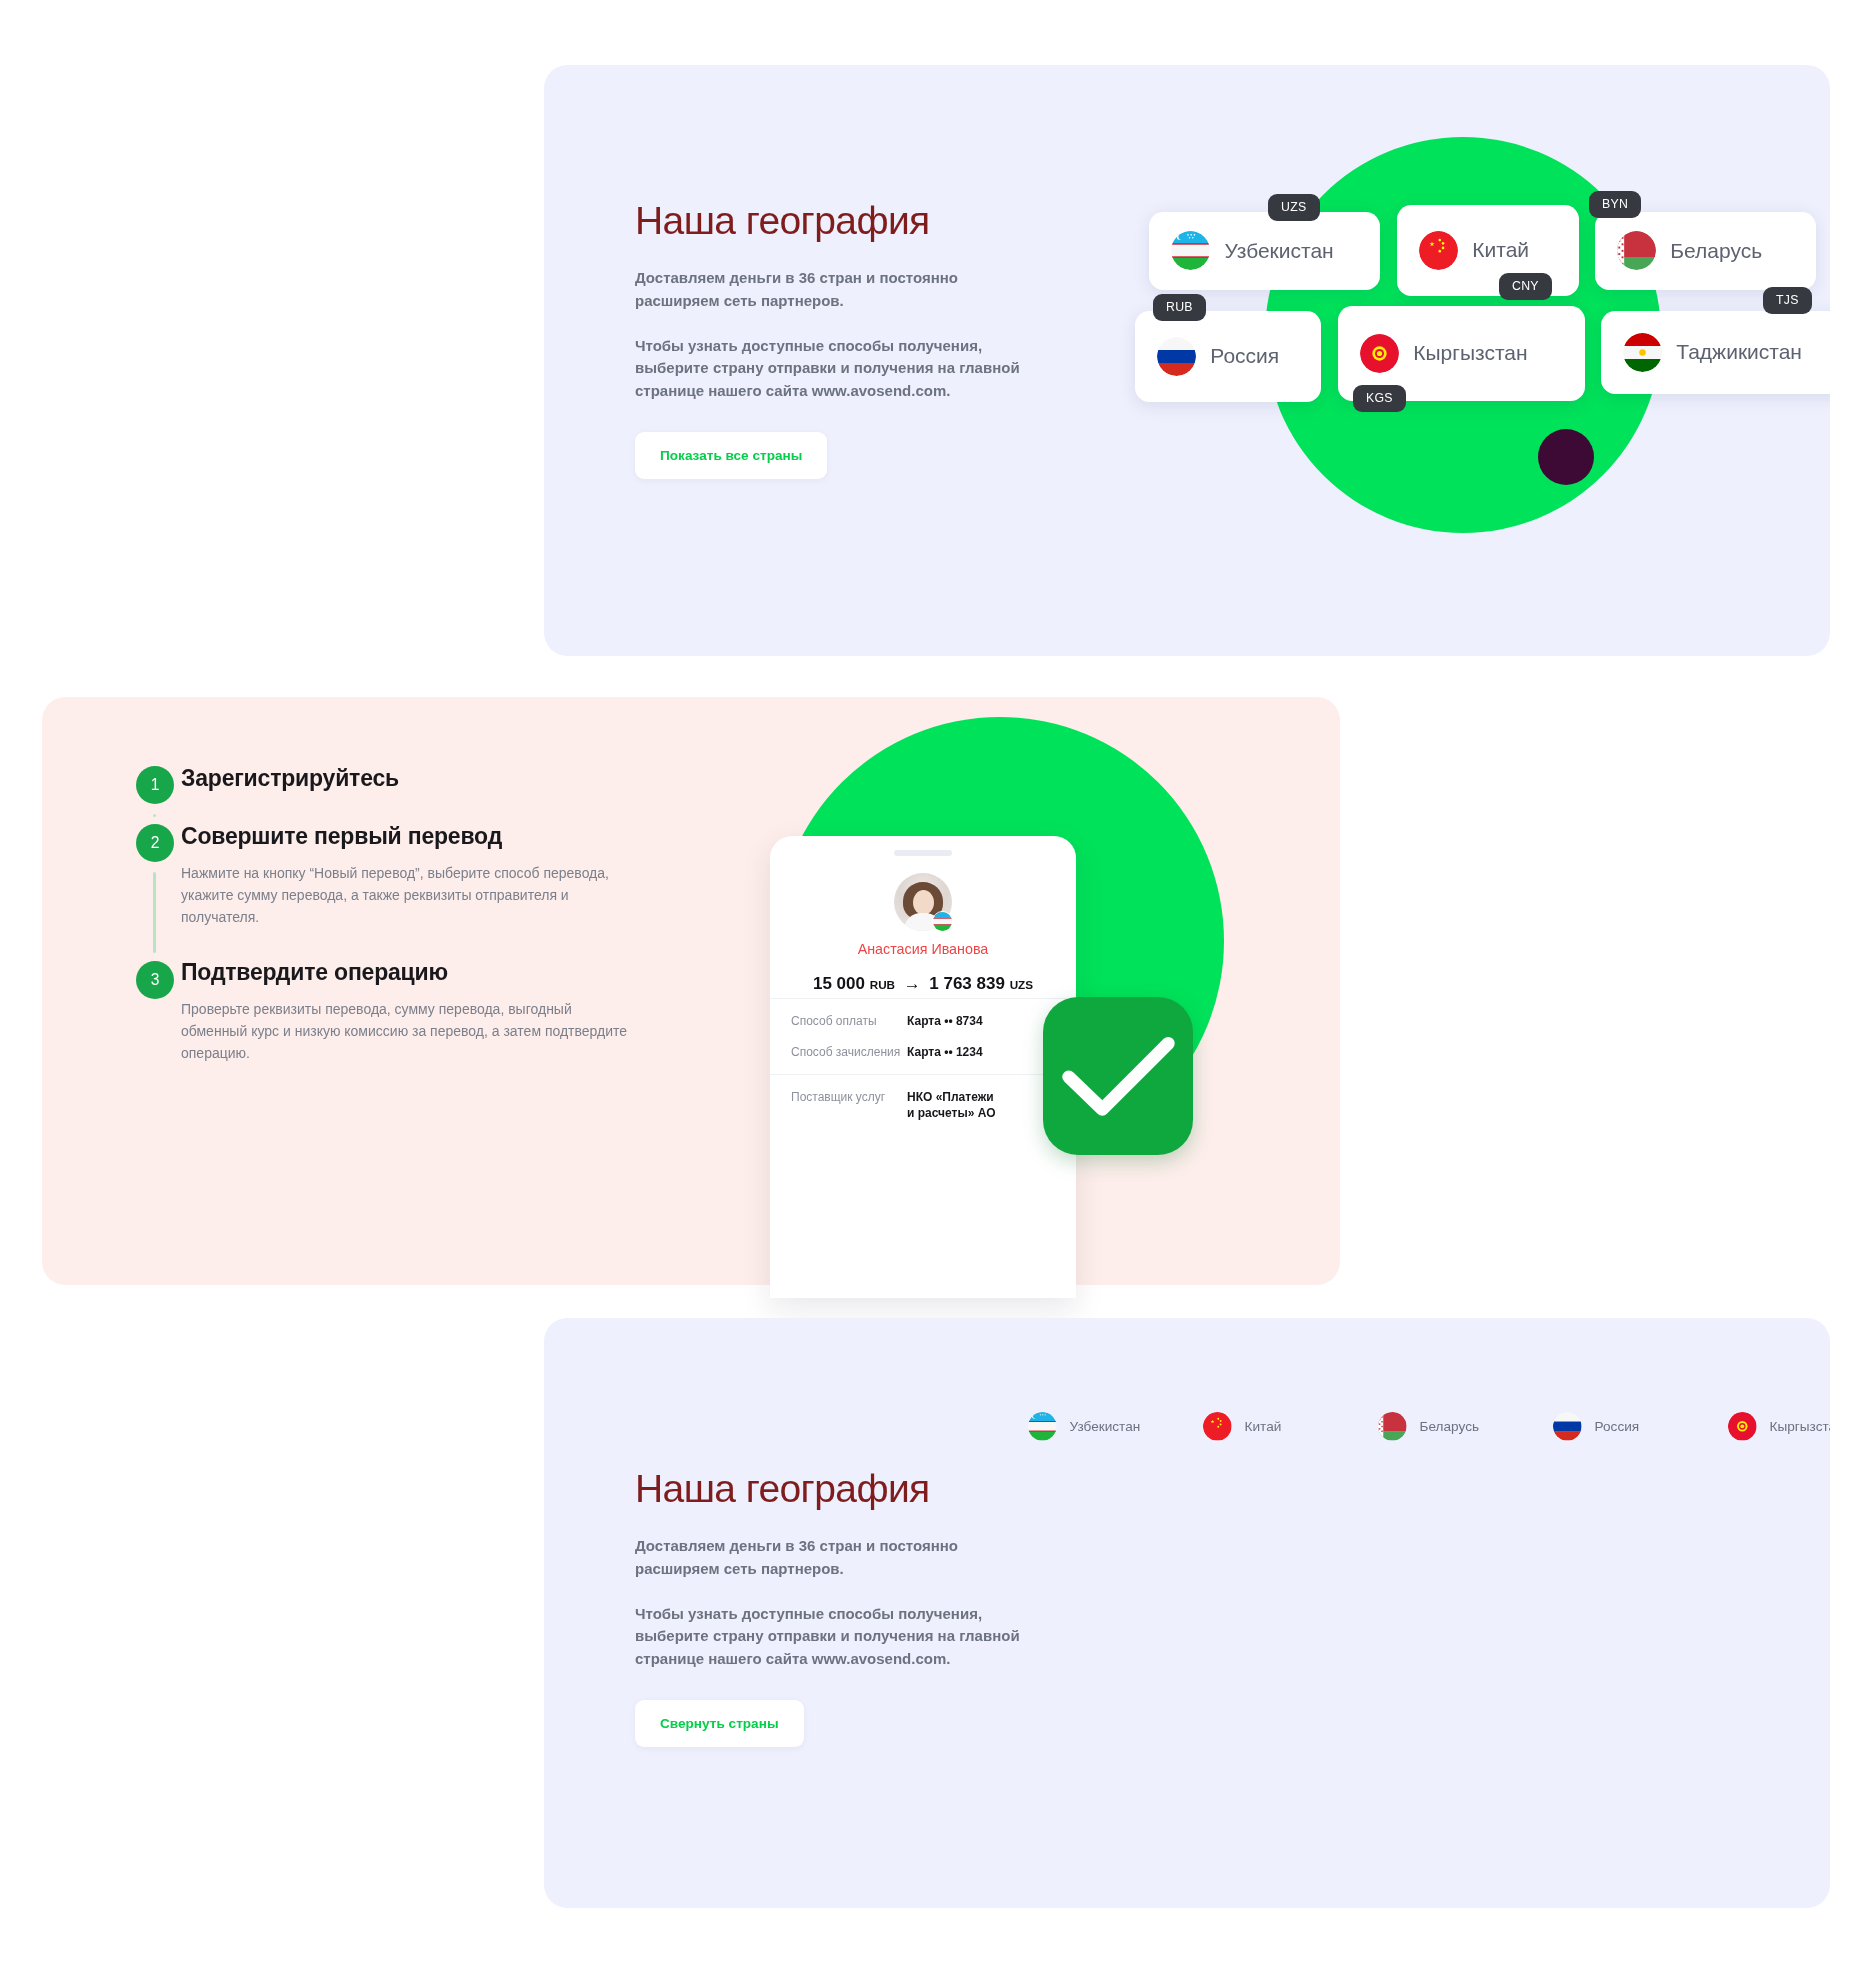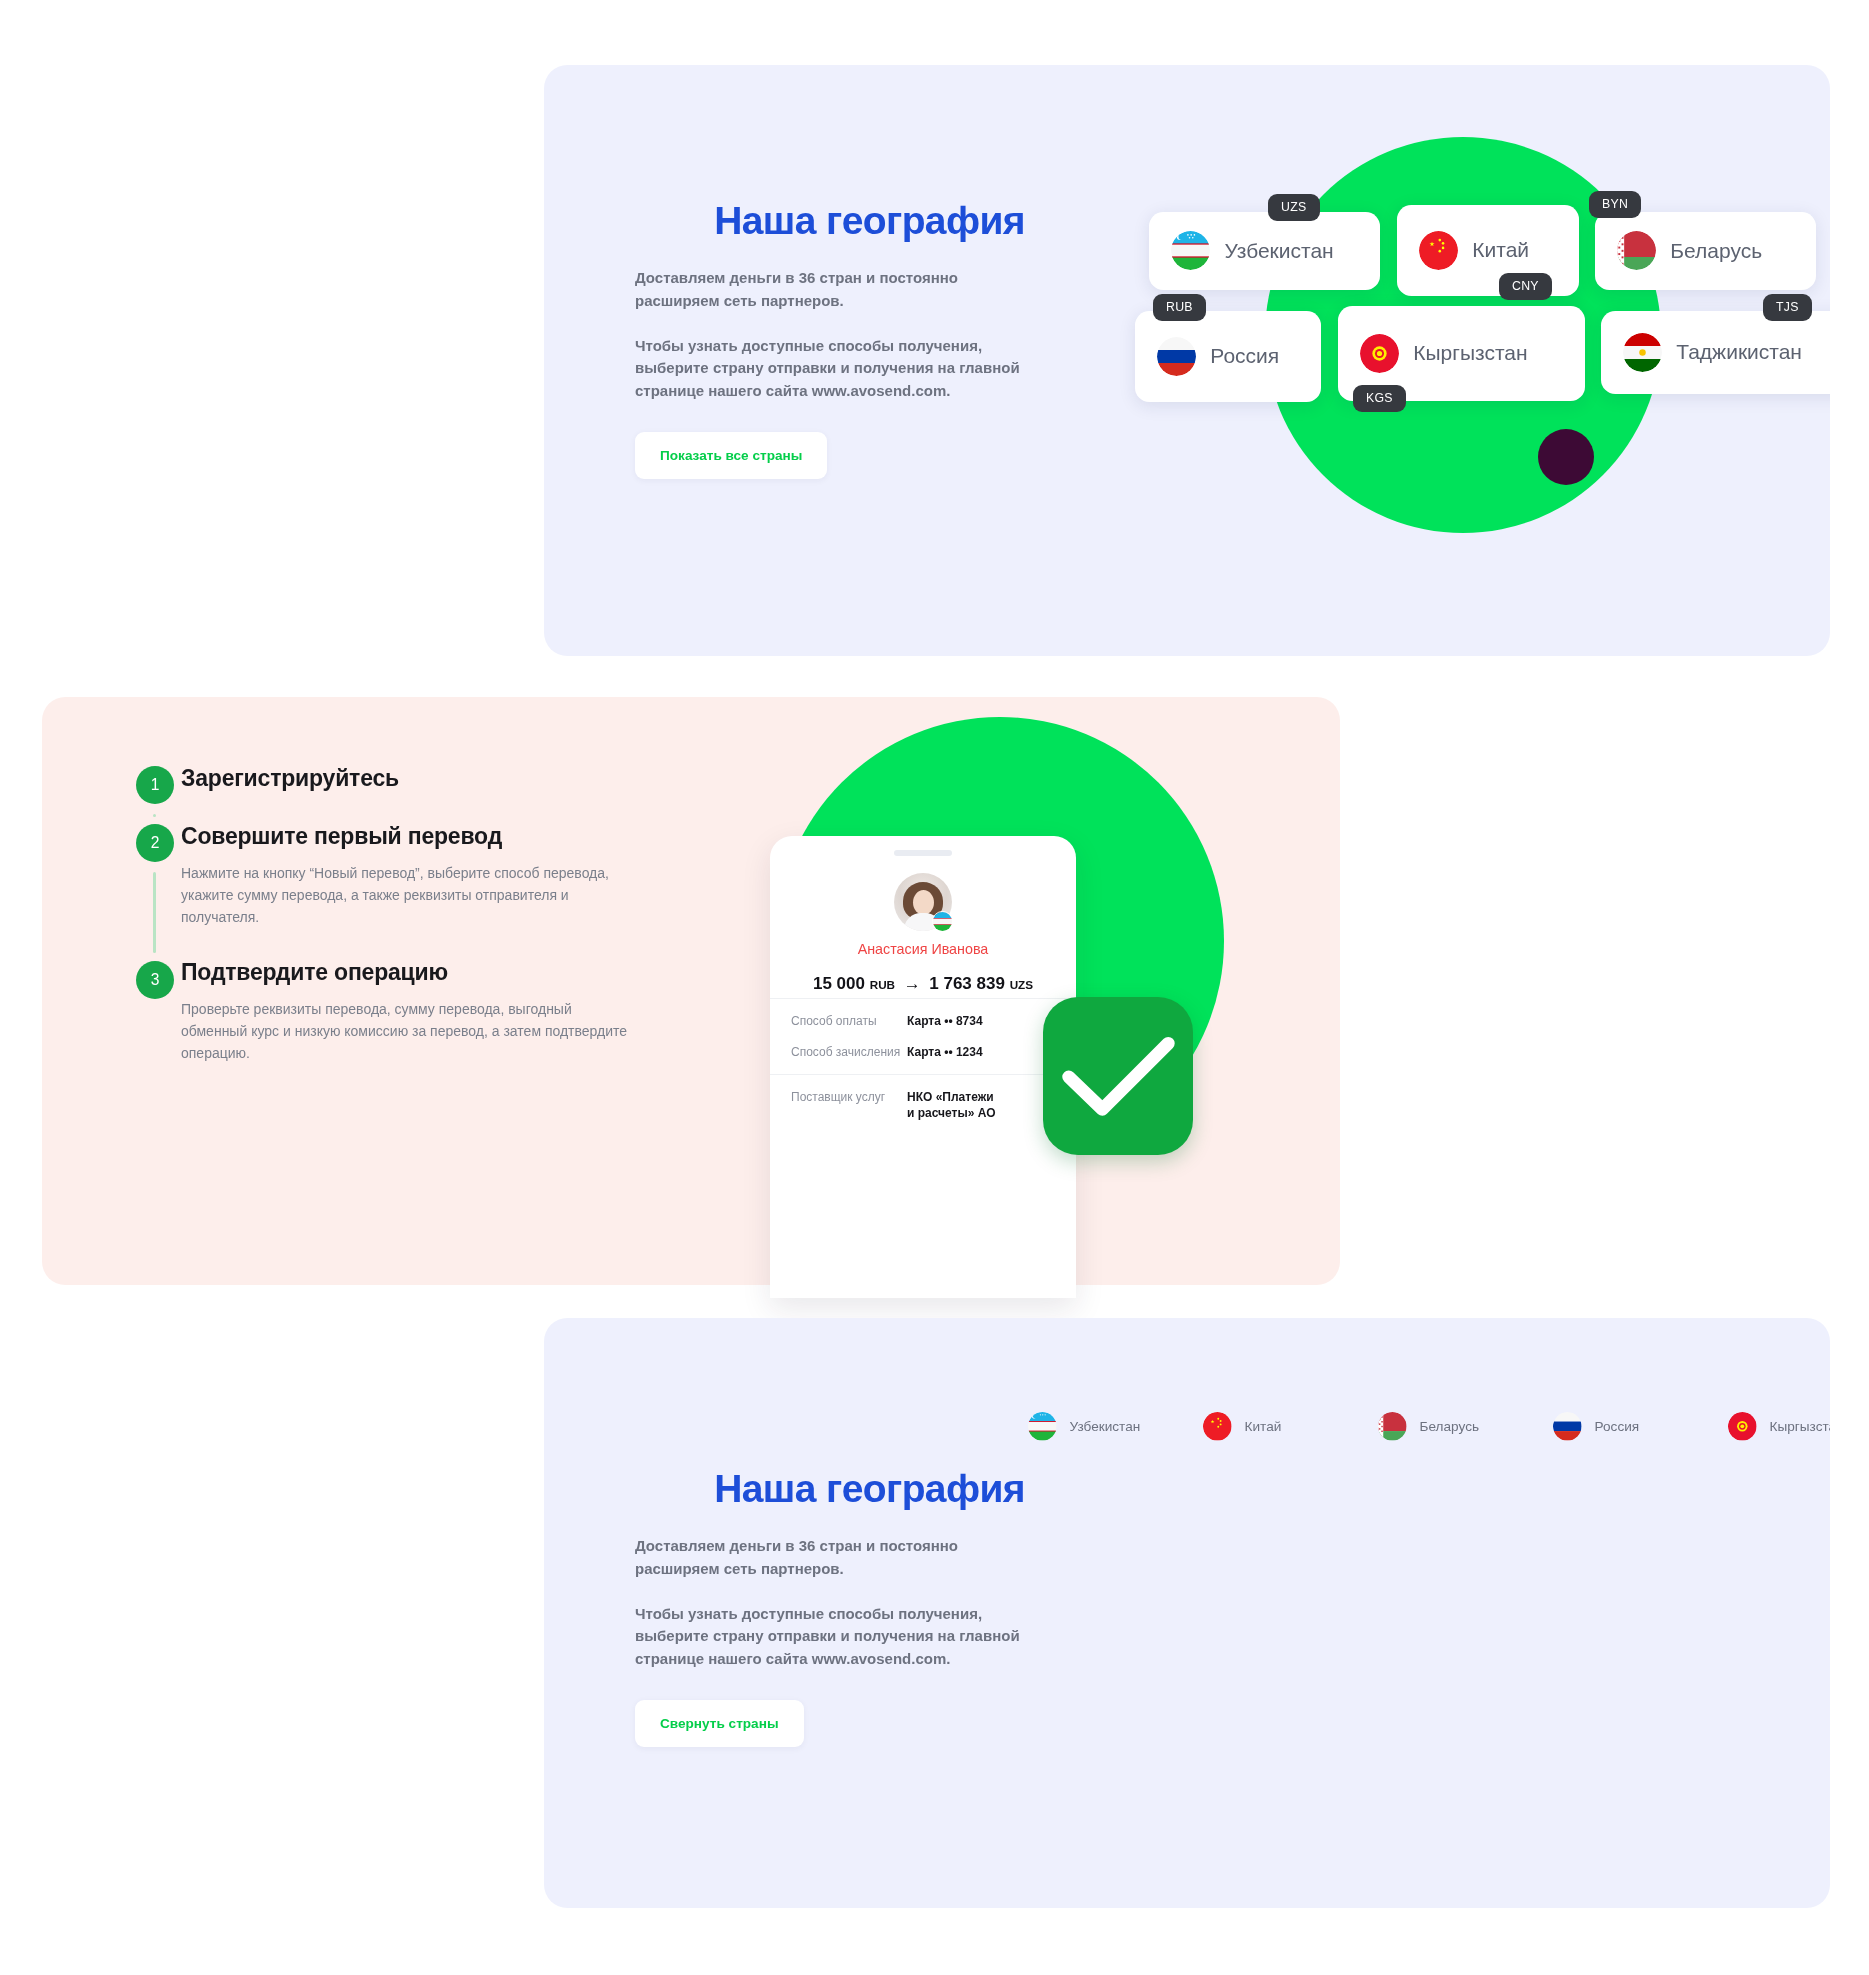--- a/index.html
+++ b/index.html
@@ -14,22 +14,22 @@
 
   
   .geo-top{
     position:absolute; left:544px; top:65px;
     width:1286px; height:591px;
     background:#eef0fd; border-radius:23.4px; overflow:hidden;
   }
   .geo-top .copy{ position:absolute; left:91px; top:136px; width:390px; }
 
   .h1{
-    font-size:39px; font-weight:700; color:#1d4ed8;
-    letter-spacing:-0.6px; line-height:1.05;text-align:right;
+    font-size:39px; font-weight:400; color:#7f1d1d;
+    letter-spacing:-0.6px; line-height:1.05;
   }
   .lede{
     margin-top:25px; font-size:15px; line-height:1.52;
     color:#6d7280; font-weight:700;
   }
   .lede.second{ margin-top:22px; }
 
   .btn-white{
     display:inline-block; margin-top:28.6px;
     background:#ffffff; border:none; border-radius:9px;
@@ -81,21 +81,21 @@
     border-radius:9px;
     font-size:12.3px; font-weight:500;
     padding:6.5px 13px;
     letter-spacing:0.3px;
   }
   .p-uzs{ left:133px; top:109px; }
   .p-byn{ left:454px; top:106px; }
   .p-cny{ left:364px; top:188px; }
   .p-rub{ left:18px;  top:209px; }
   .p-kgs{ left:218px; top:300px; }
-  .p-tjs{ left:628px; top:209px; }
+  .p-tjs{ left:628px; top:202px; }
 
   
   .steps{
     position:absolute; left:42px; top:697px;
     width:1298px; height:588px;
     background:#fdeeeb; border-radius:23.4px; overflow:hidden;
   }
   .steps-list{ position:absolute; left:68px; top:68px; width:519px; }
   .step{ position:relative; padding-left:71px; margin-bottom:31px; }
   .step:last-child{ margin-bottom:0; }

